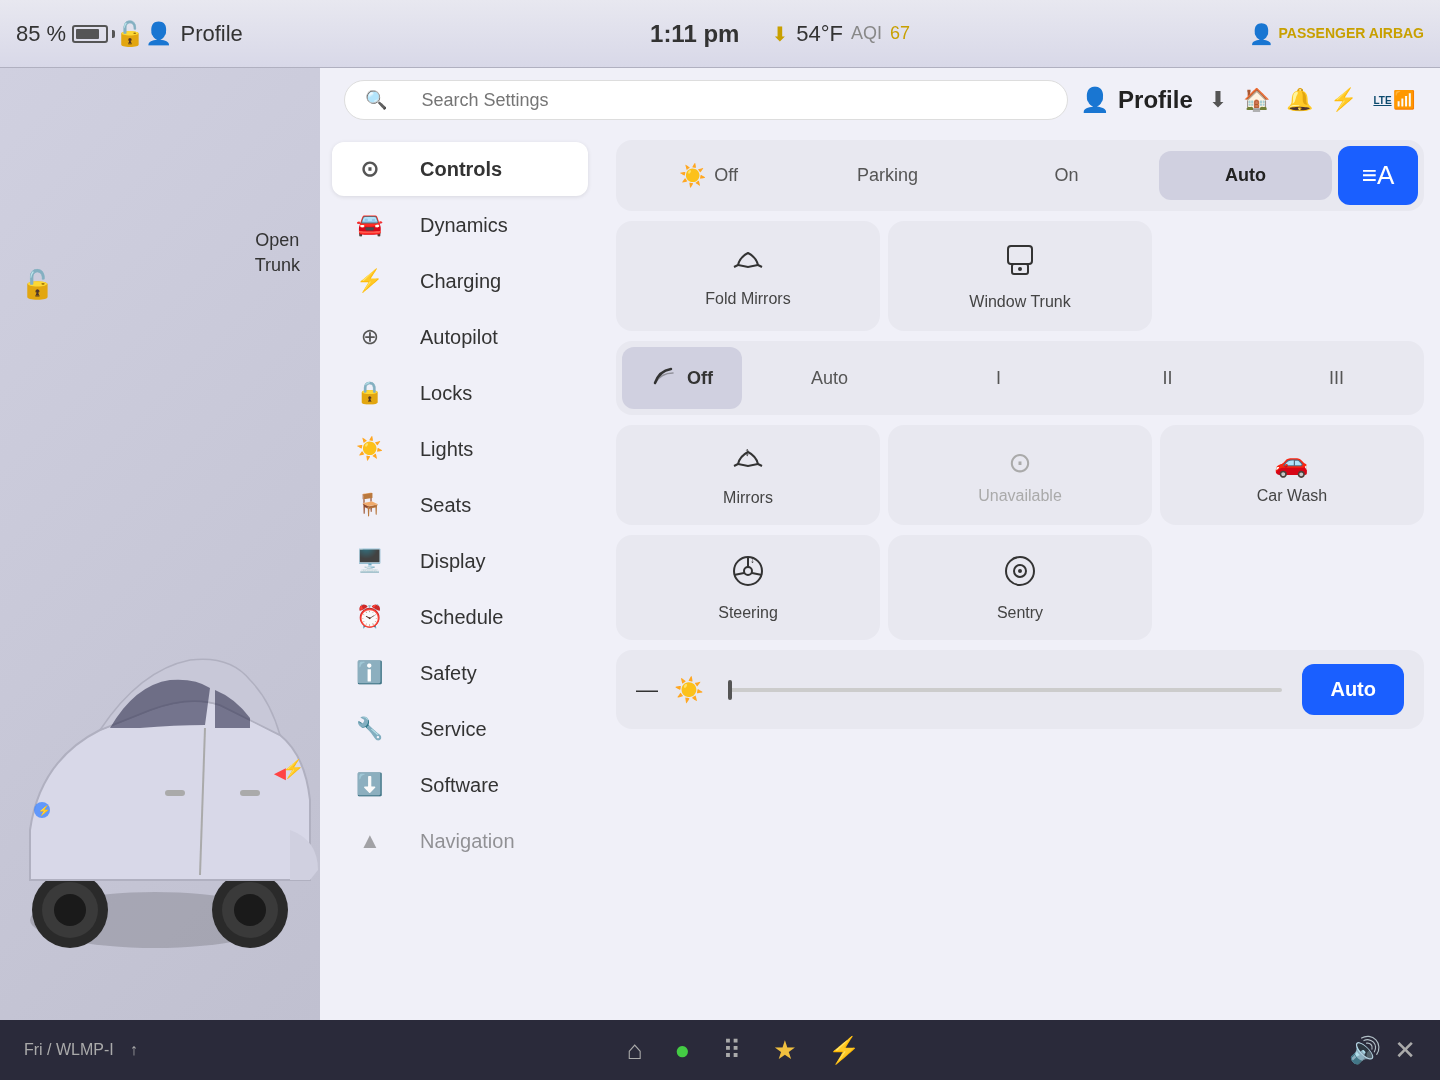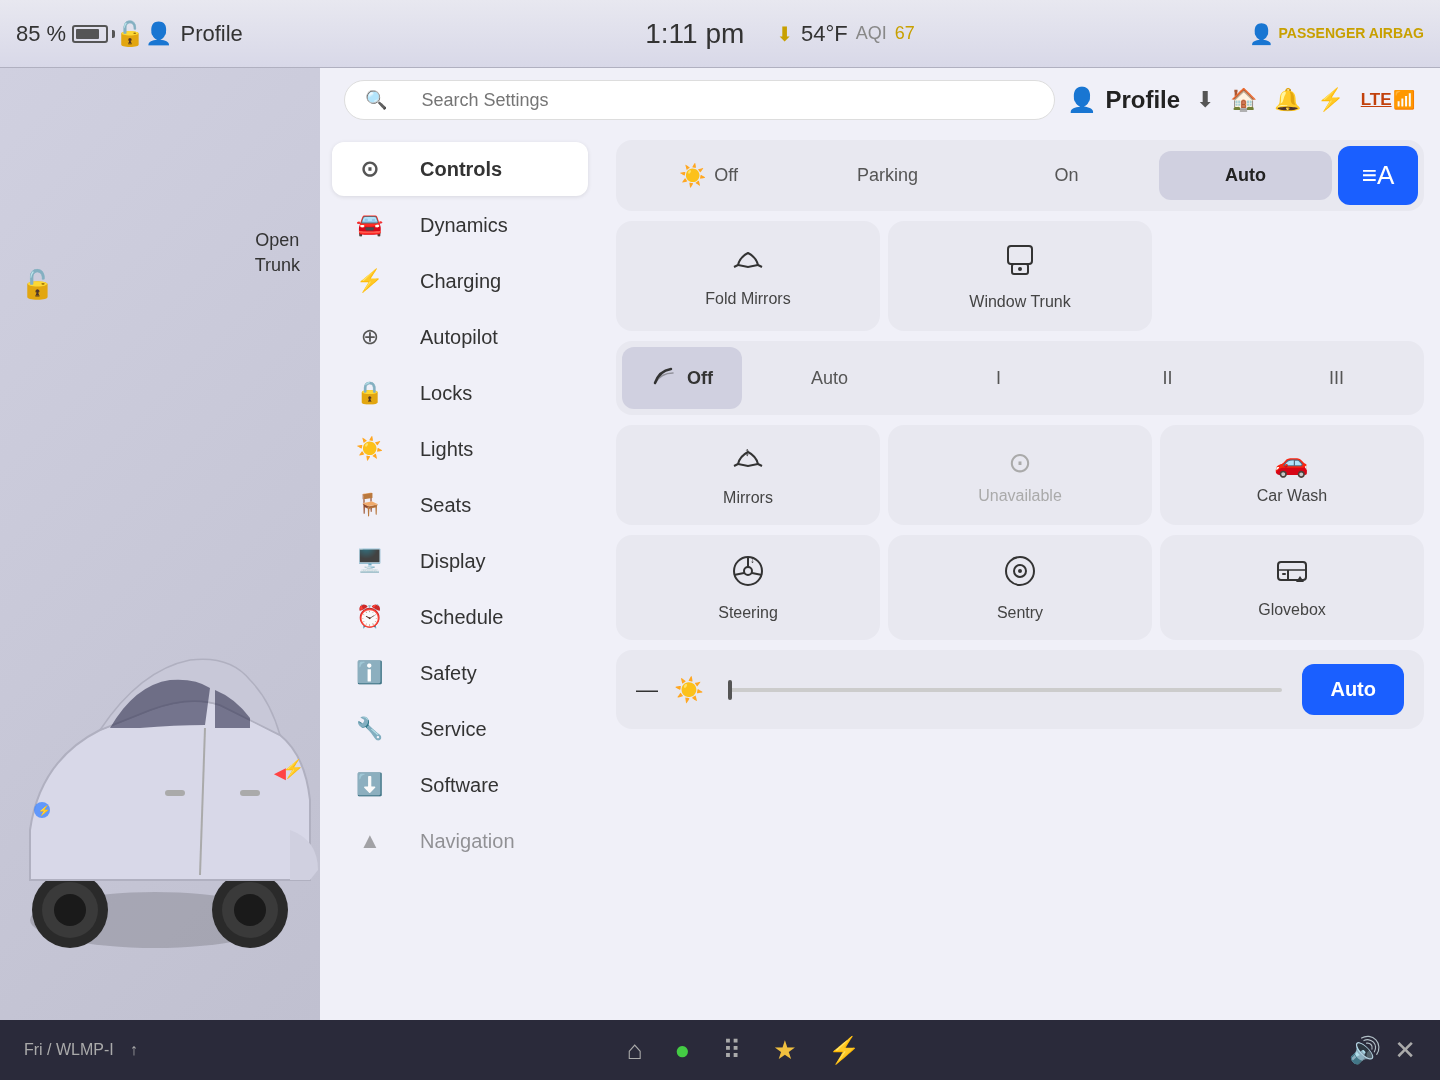--- a/index.html
+++ b/index.html
@@ -77,22 +77,22 @@
       align-items: center;
       gap: 8px;
       font-size: 22px;
       color: #333;
       font-weight: 400;
     }
     .top-bar-item .label {
       font-size: 22px;
     }
     .time-label {
-      font-size: 28px;
-      font-weight: 400;
+      font-size: 24px;
+      font-weight: 700;
       color: #333;
     }
     .temp-label {
       font-size: 22px;
       color: #333;
     }
     .aqi-label {
       font-size: 18px;
       color: #888;
     }
@@ -202,23 +202,23 @@
       font-size: 24px;
       font-weight: 600;
       color: #222;
     }
     .top-icon {
       font-size: 22px;
       color: #555;
       cursor: pointer;
     }
     .lte-text {
-      font-size: 17px;
+      font-size: 10px;
       font-weight: 700;
-      color: #c2410c;
+      color: #0c4a6e;
       text-decoration: underline;
     }
 
     
     .content-area {
       flex: 1;
       display: flex;
       overflow: hidden;
     }
 
@@ -789,33 +789,20 @@
           <button class="control-btn-sm">
             <span class="btn-icon">
               <svg width="36" height="36" viewBox="0 0 36 36" fill="none" xmlns="http://www.w3.org/2000/svg">
                 <circle cx="18" cy="18" r="14" stroke="#333" stroke-width="2" fill="none"></circle>
                 <circle cx="18" cy="18" r="6" stroke="#333" stroke-width="2" fill="none"></circle>
                 <circle cx="18" cy="18" r="2" fill="#333"></circle>
               </svg>
             </span>
             <span class="btn-label">Sentry</span>
           </button>
-          <button class="control-btn-sm">
-            <span class="btn-icon">
-              <svg width="36" height="30" viewBox="0 0 36 30" fill="none" xmlns="http://www.w3.org/2000/svg">
-                <rect x="4" y="6" width="28" height="18" rx="3" stroke="#333" stroke-width="2" fill="none"></rect>
-                <path d="M4 14 L32 14" stroke="#333" stroke-width="1.5"></path>
-                <path d="M14 14 L14 24" stroke="#333" stroke-width="2"></path>
-                <rect x="8" y="17" width="4" height="2" rx="1" fill="#333"></rect>
-
-                <path d="M26 20 L22 26 L30 26 Z" fill="#333"></path>
-              </svg>
-            </span>
-            <span class="btn-label">Glovebox</span>
-          </button>
         </div>
 
         <div class="brightness-row">
           <span class="brightness-icon">—</span>
           <span class="brightness-icon" style="font-size:24px; margin: 0 4px;">☀️</span>
           <div class="brightness-slider" style="flex:1; height:4px; background:#ccc; border-radius:2px; position:relative; margin: 0 8px;">
             <div style="position:absolute; left:0; top:-8px; width:4px; height:20px; background:#555; border-radius:2px;"></div>
           </div>
           <button class="auto-brightness-btn">
             <span>Auto</span>

